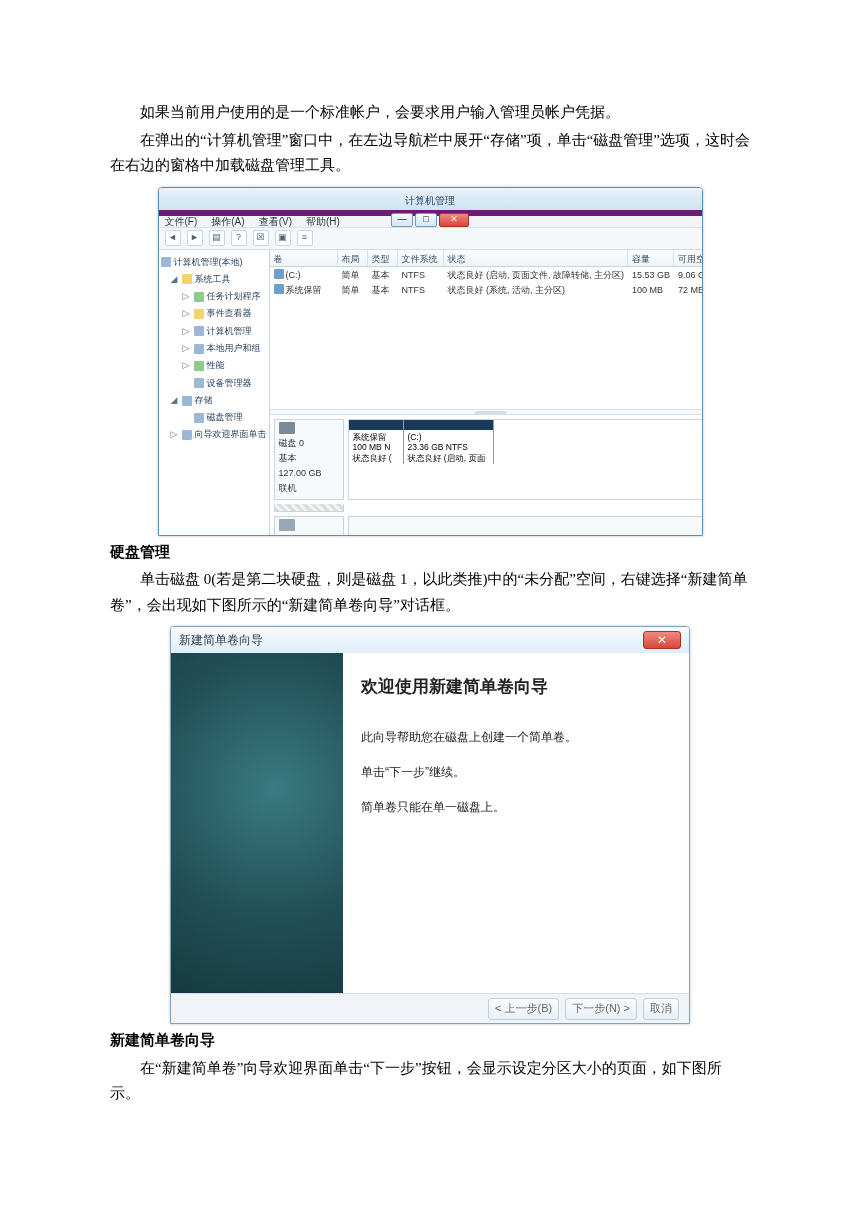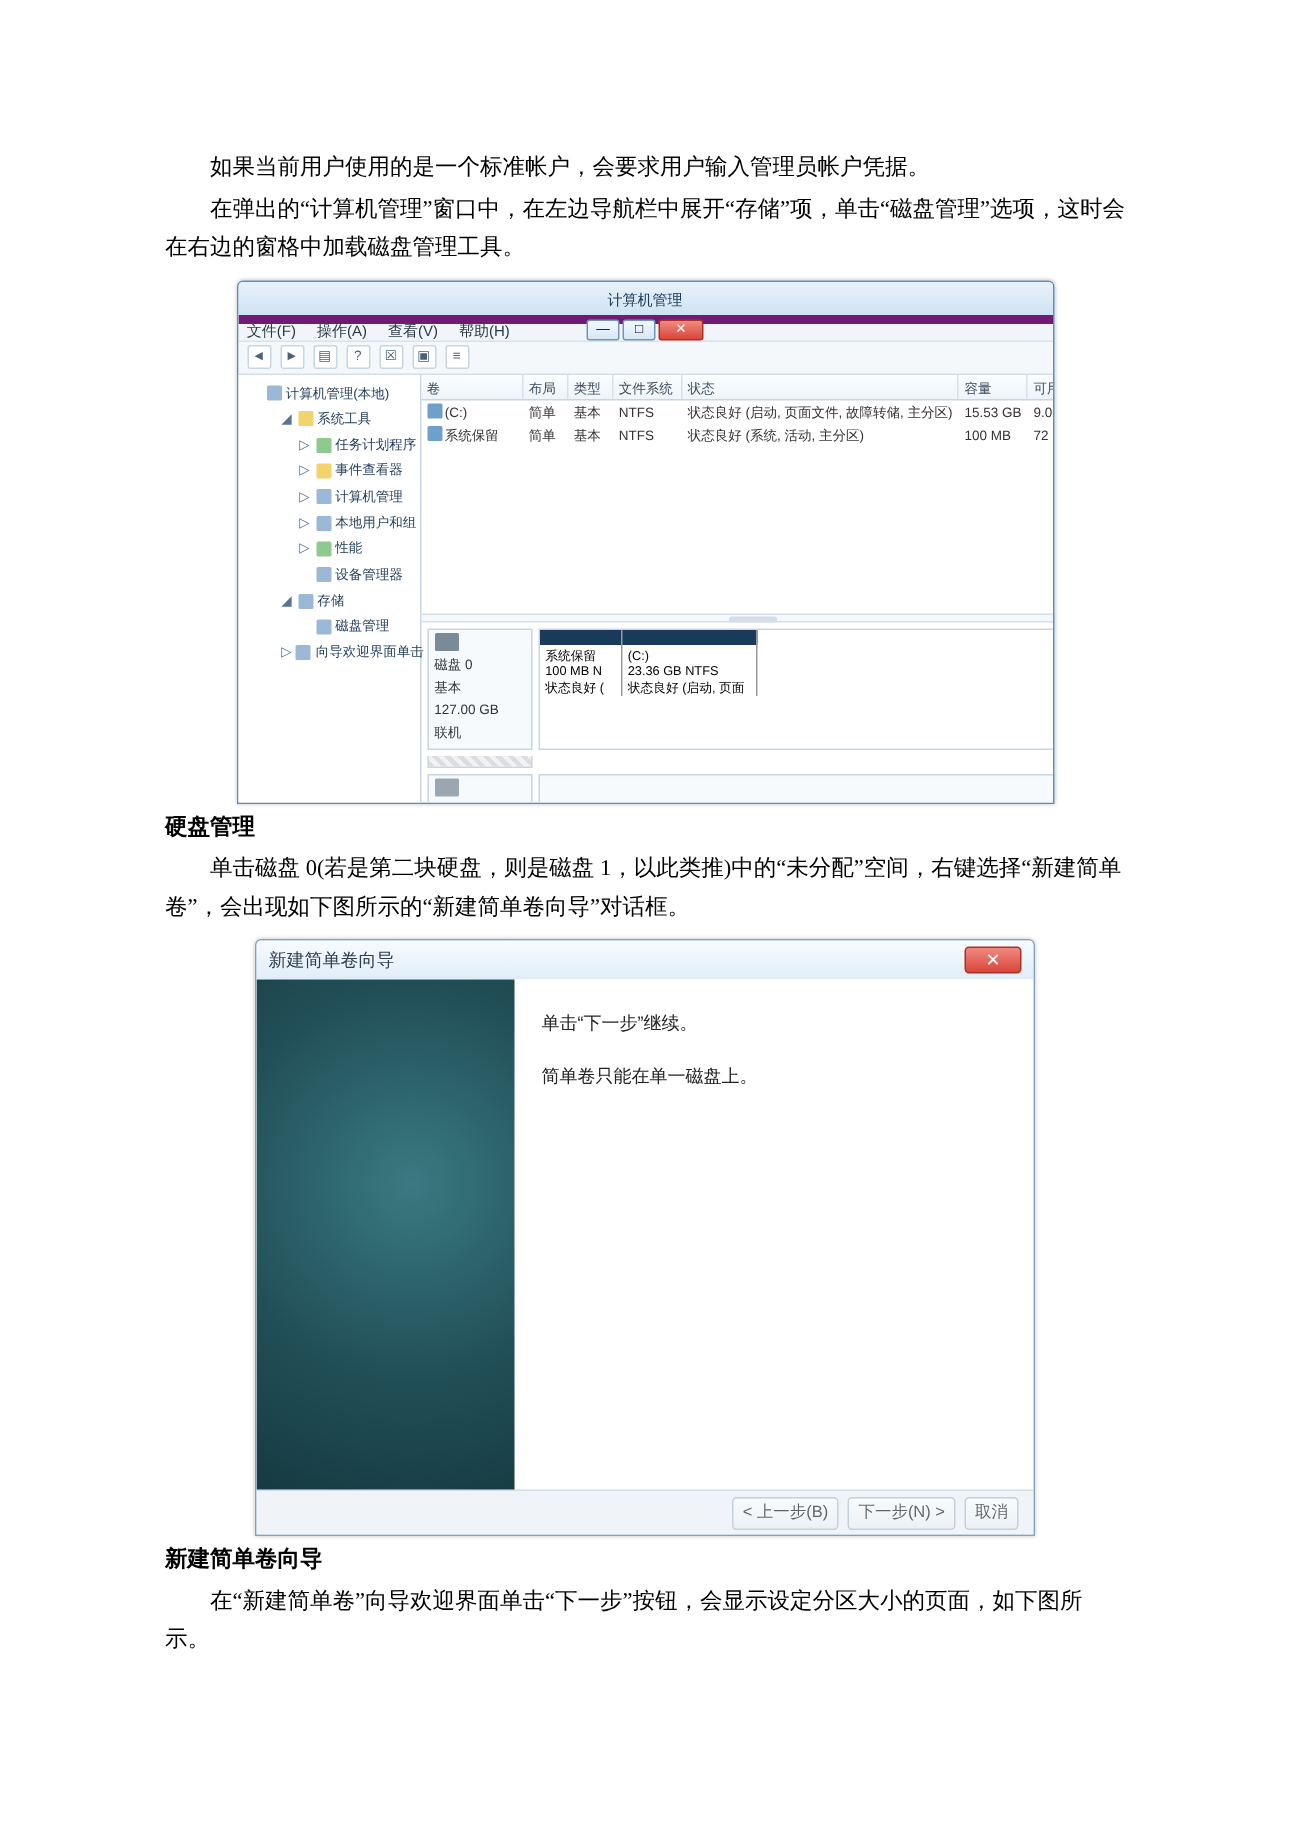--- a/index.html
+++ b/index.html
@@ -15,21 +15,21 @@
 .winbtns { display: flex; gap: 2px; }
 .winbtn { width: 22px; height: 14px; border: 1px solid #6f97ba; border-radius: 2px; background: linear-gradient(#f3f9ff,#d7e7f4); font-size: 9px; display: flex; align-items: center; justify-content: center; }
 .winbtn.close { background: linear-gradient(#f08a80,#d9453a); color: #fff; border-color: #a93226; width: 30px; }
 
 .menubar { height: 18px; background: #f1f5f9; border-top: 6px solid #701a75; border-bottom: 1px solid #d7e3ee; display: flex; align-items: center; padding: 0 6px; gap: 14px; color: #2b3a45; font-size: 10px; }
 .toolbar { height: 22px; background: #f4f8fb; border-bottom: 1px solid #d3dee8; display: flex; align-items: center; padding: 0 6px; gap: 6px; }
 .tbtn { width: 16px; height: 16px; border: 1px solid #c9d6e2; background: #fff; border-radius: 2px; display: flex; align-items: center; justify-content: center; font-size: 9px; color: #4b6177; }
 
 .body3 { display: flex; height: 285px; background: #fff; }
 .treepane { width: 122px; border-right: 1px solid #c9d6e2; background: #fff; padding: 4px 2px; font-size: 9px; color: #1e3a5a; }
-.treepane .node { display: flex; align-items: center; gap: 3px; padding: 1px 0; white-space: nowrap; margin-left: 17px; }
+.treepane .node { display: flex; align-items: center; gap: 3px; padding: 1px 0; white-space: nowrap; }
 .treepane .ind1 { padding-left: 10px; } .treepane .ind2 { padding-left: 22px; }
 .expander { width: 8px; font-size: 9px; color: #5a7590; }
 .nicon { width: 10px; height: 10px; background: #b8cde0; border-radius: 1px; flex-shrink: 0; }
 .nicon.y { background: #f3d36b; } .nicon.g { background: #8ec98e; } .nicon.b { background: #9bb9d6; }
 
 .centerpane { flex: 1; display: flex; flex-direction: column; }
 .volhdr { display: flex; height: 17px; border-bottom: 1px solid #c9d6e2; background: linear-gradient(#fbfdff,#eef4f9); }
 .volhdr div { font-size: 9px; color: #3c4d5c; padding: 2px 4px; border-right: 1px solid #d7e1ea; white-space: nowrap; overflow: hidden; }
 .volrow { display: flex; height: 15px; font-size: 9px; color: #333; }
 .volrow div { padding: 1px 4px; white-space: nowrap; overflow: hidden; }
@@ -228,20 +228,22 @@
 <p class="para">单击磁盘 0(若是第二块硬盘，则是磁盘 1，以此类推)中的“未分配”空间，右键选择“新建简单卷”，会出现如下图所示的“新建简单卷向导”对话框。</p>
 
 <div class="wiz">
   <div class="wiztitle">
     <span class="t">新建简单卷向导</span>
     <div class="wizclose">✕</div>
   </div>
   <div class="wizbody">
     <div class="wizside"></div>
     <div class="wizmain">
+      <h2>欢迎使用新建简单卷向导</h2>
+      <p><span>此向导帮助您在磁盘上创建一个简单卷。</span><span class="cursor"></span></p>
       <p>单击“下一步”继续。</p>
       <p>简单卷只能在单一磁盘上。</p>
     </div>
   </div>
   <div class="wizfoot">
     <div class="fbtn">&lt; 上一步(B)</div>
     <div class="fbtn">下一步(N) &gt;</div>
     <div class="fbtn">取消</div>
   </div>
 </div>

